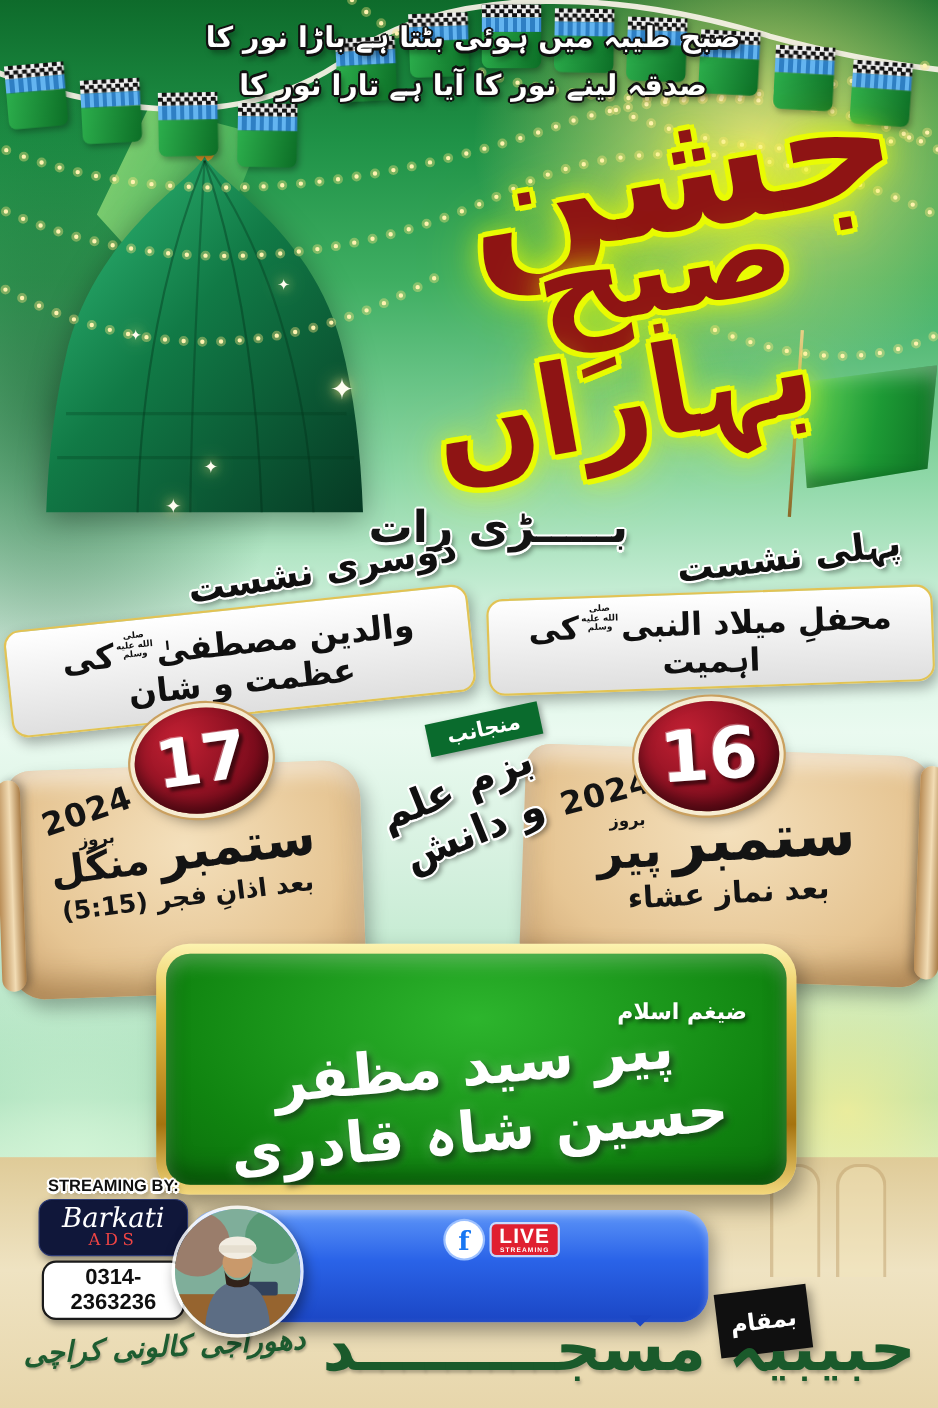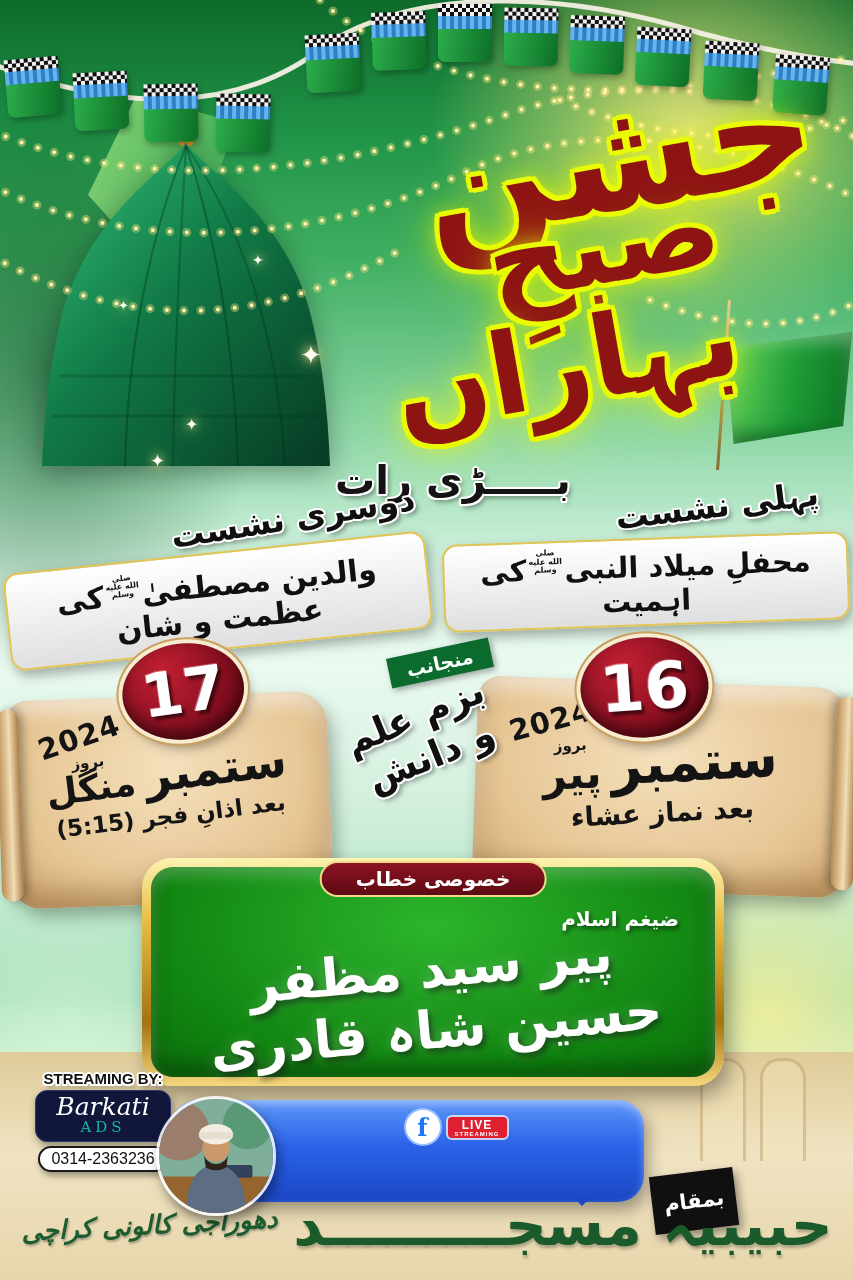--- a/index.html
+++ b/index.html
@@ -96,39 +96,39 @@
     text-shadow:2px 3px 4px rgba(0,0,0,.5);}
   .gname{position:absolute;left:4%;top:72px;width:92%;text-align:center;color:#fff;font-weight:bold;
     font-size:52px;line-height:1.18;direction:rtl;transform:rotate(-5deg);
     text-shadow:3px 4px 6px rgba(0,0,0,.5),0 0 14px rgba(255,255,255,.25);}
   
   .designer{left:24px;top:1070px;width:158px;text-align:center;}
   .designer-label{font-size:15px;font-weight:bold;color:#101010;font-family:"Liberation Sans",sans-serif;}
   .designer-box{margin:3px auto 0;width:126px;background:#10173a;border:1px solid #2c3a74;border-radius:12px;
     padding:3px 4px 5px;box-shadow:2px 4px 8px rgba(0,0,0,.4);}
   .designer-brand{font-family:"DejaVu Serif",serif;font-style:italic;font-size:25px;color:#fff;line-height:1;}
-  .designer-brand2{font-family:"DejaVu Serif",serif;font-size:15px;color:#14b8a6;letter-spacing:4px;line-height:1.1;}
+  .designer-brand2{font-family:"DejaVu Serif",serif;font-size:15px;color:#ef4444;letter-spacing:4px;line-height:1.1;}
   .designer-phone{margin:4px auto 0;width:126px;background:#fff;border:2px solid #1a1a1a;border-radius:13px;
-    font-family:"Liberation Sans",sans-serif;font-size:16px;font-weight:normal;color:#101010;padding:2px 0;
+    font-family:"Liberation Sans",sans-serif;font-size:20px;font-weight:bold;color:#101010;padding:2px 0;
     box-shadow:2px 4px 6px rgba(0,0,0,.35);}
   
   .bluebar{left:172px;top:1100px;width:472px;height:102px;border-radius:26px;
     background:linear-gradient(180deg,#5e96f8,#2a63e8 45%,#1b46c4);
     box-shadow:4px 8px 16px rgba(0,0,0,.35),inset 0 4px 8px rgba(255,255,255,.4);}
   .bluebar::after{content:"";position:absolute;left:400px;bottom:-14px;border:10px solid transparent;border-top-color:#1b46c4;}
   .photo{left:156px;top:1096px;width:114px;height:114px;border-radius:50%;overflow:hidden;
     border:3px solid rgba(255,255,255,.85);box-shadow:3px 6px 12px rgba(0,0,0,.4);z-index:5;}
   .blue-text{position:absolute;left:104px;top:10px;width:360px;text-align:center;color:#fff;
     font-family:"Liberation Sans",sans-serif;font-weight:bold;}
   .fb-row{display:flex;align-items:center;justify-content:center;gap:8px;}
   .fb-circle{width:34px;height:34px;border-radius:50%;background:#fff;display:flex;align-items:center;justify-content:center;
     color:#1877f2;font-size:24px;font-family:"DejaVu Serif",serif;font-weight:bold;box-shadow:0 0 0 2px #9cc0ff;}
   .live-badge{background:#e02030;border-radius:4px;padding:2px 7px 1px;line-height:1;text-align:center;
     box-shadow:0 0 0 2px rgba(255,255,255,.7);}
-  .live-word{font-size:12px;letter-spacing:1px;}
+  .live-word{font-size:19px;letter-spacing:1px;}
   .live-sub{font-size:6px;letter-spacing:1px;}
   .blue-l1{font-size:27px;letter-spacing:.5px;text-shadow:2px 2px 3px rgba(0,0,0,.35);}
   .blue-l2{font-size:33px;margin-top:2px;letter-spacing:.5px;text-shadow:2px 2px 3px rgba(0,0,0,.35);}
   
   .venue-badge{left:652px;top:1172px;width:84px;height:58px;background:#101010;transform:rotate(-7deg);
     display:flex;align-items:center;justify-content:center;color:#fff;font-size:21px;font-weight:bold;direction:rtl;
     box-shadow:3px 5px 10px rgba(0,0,0,.4);}
   .venue-row{left:10px;top:1196px;width:833px;display:flex;direction:rtl;justify-content:center;align-items:center;gap:16px;}
   .venue-name{font-size:58px;font-weight:bold;color:#1a5a2b;line-height:1;text-shadow:1px 3px 3px rgba(0,0,0,.25);white-space:nowrap;text-align:right;}
   .venue-loc{font-size:26px;font-weight:bold;font-style:italic;color:#1d5c30;transform:rotate(-3deg);
@@ -261,20 +261,24 @@
         <div class="blue"></div>
         <div class="body"></div>
       </div>
     <div class="flag" style="left:774px;top:56px;transform:rotate(4deg);">
         <div class="check"></div>
         <div class="blue"></div>
         <div class="body"></div>
       </div>
   </div>
 
+  <div class="layer couplet ob" dir="rtl">
+    <div>صبح طیبہ میں ہوئی بٹتا ہے باڑا نور کا</div>
+    <div>صدقہ لینے نور کا آیا ہے تارا نور کا</div>
+  </div>
 
   <div class="layer title-block" dir="rtl">
     <span class="title-w1">جشن</span>
     <span class="title-w2">صبحِ بہاراں</span>
   </div>
   <div class="layer subtitle ow">بـــــڑی رات</div>
 
   <div class="sess-head ow" style="left:592px;top:486px;width:250px;transform:rotate(-7deg);">پہلی نشست</div>
   <div class="sess-box" style="left:443px;top:538px;width:402px;height:84px;transform:rotate(-2deg);">
     <span>
@@ -323,21 +327,20 @@
       </div>
   </div>
 
   <div class="layer org">
     <div class="org-label">منجانب</div>
     <div class="org-name ow">بزم علم و دانش</div>
   </div>
 
   <div class="layer gbanner">
     <div class="gbanner-in">
-      <div class="kbadge">خصوصی خطاب</div>
       <div class="honorific">ضیغم اسلام</div>
       <div class="gname">پیر سید مظفر حسین شاہ قادری</div>
     </div>
   </div>
 
   <div class="layer designer">
     <div class="designer-label ow">STREAMING BY:</div>
     <div class="designer-box">
       <div class="designer-brand">Barkati</div>
       <div class="designer-brand2">ADS</div>

